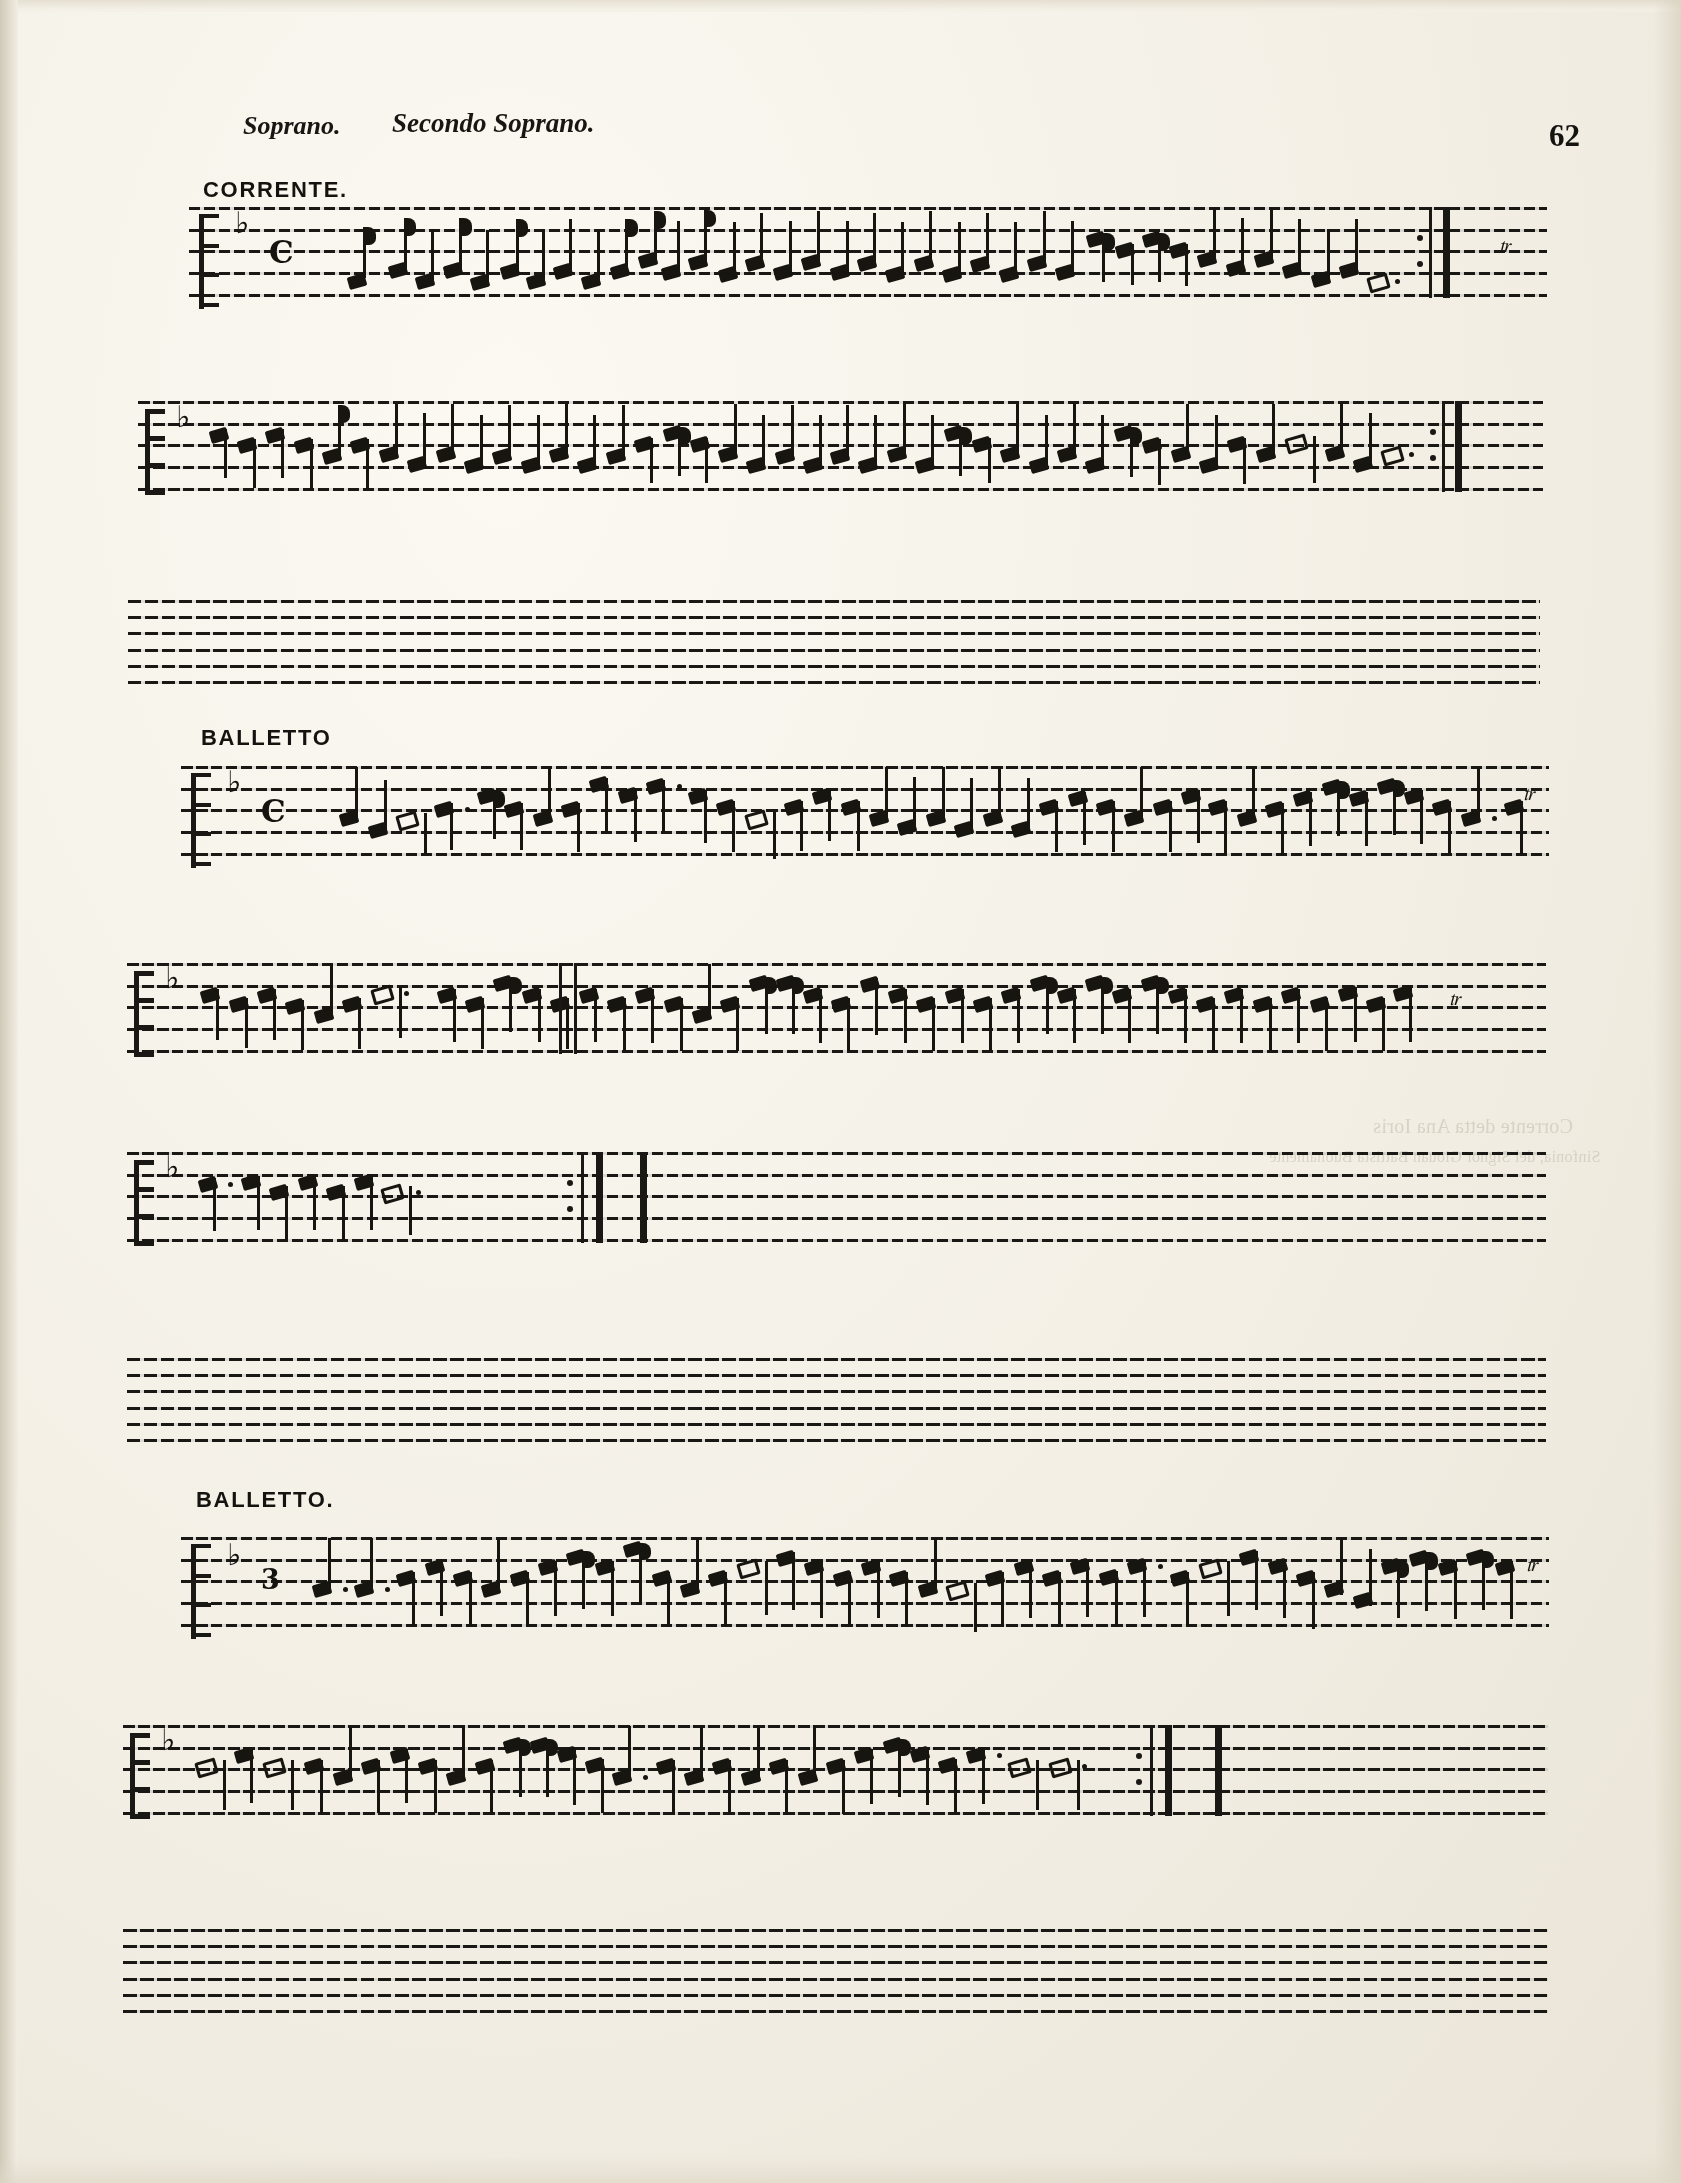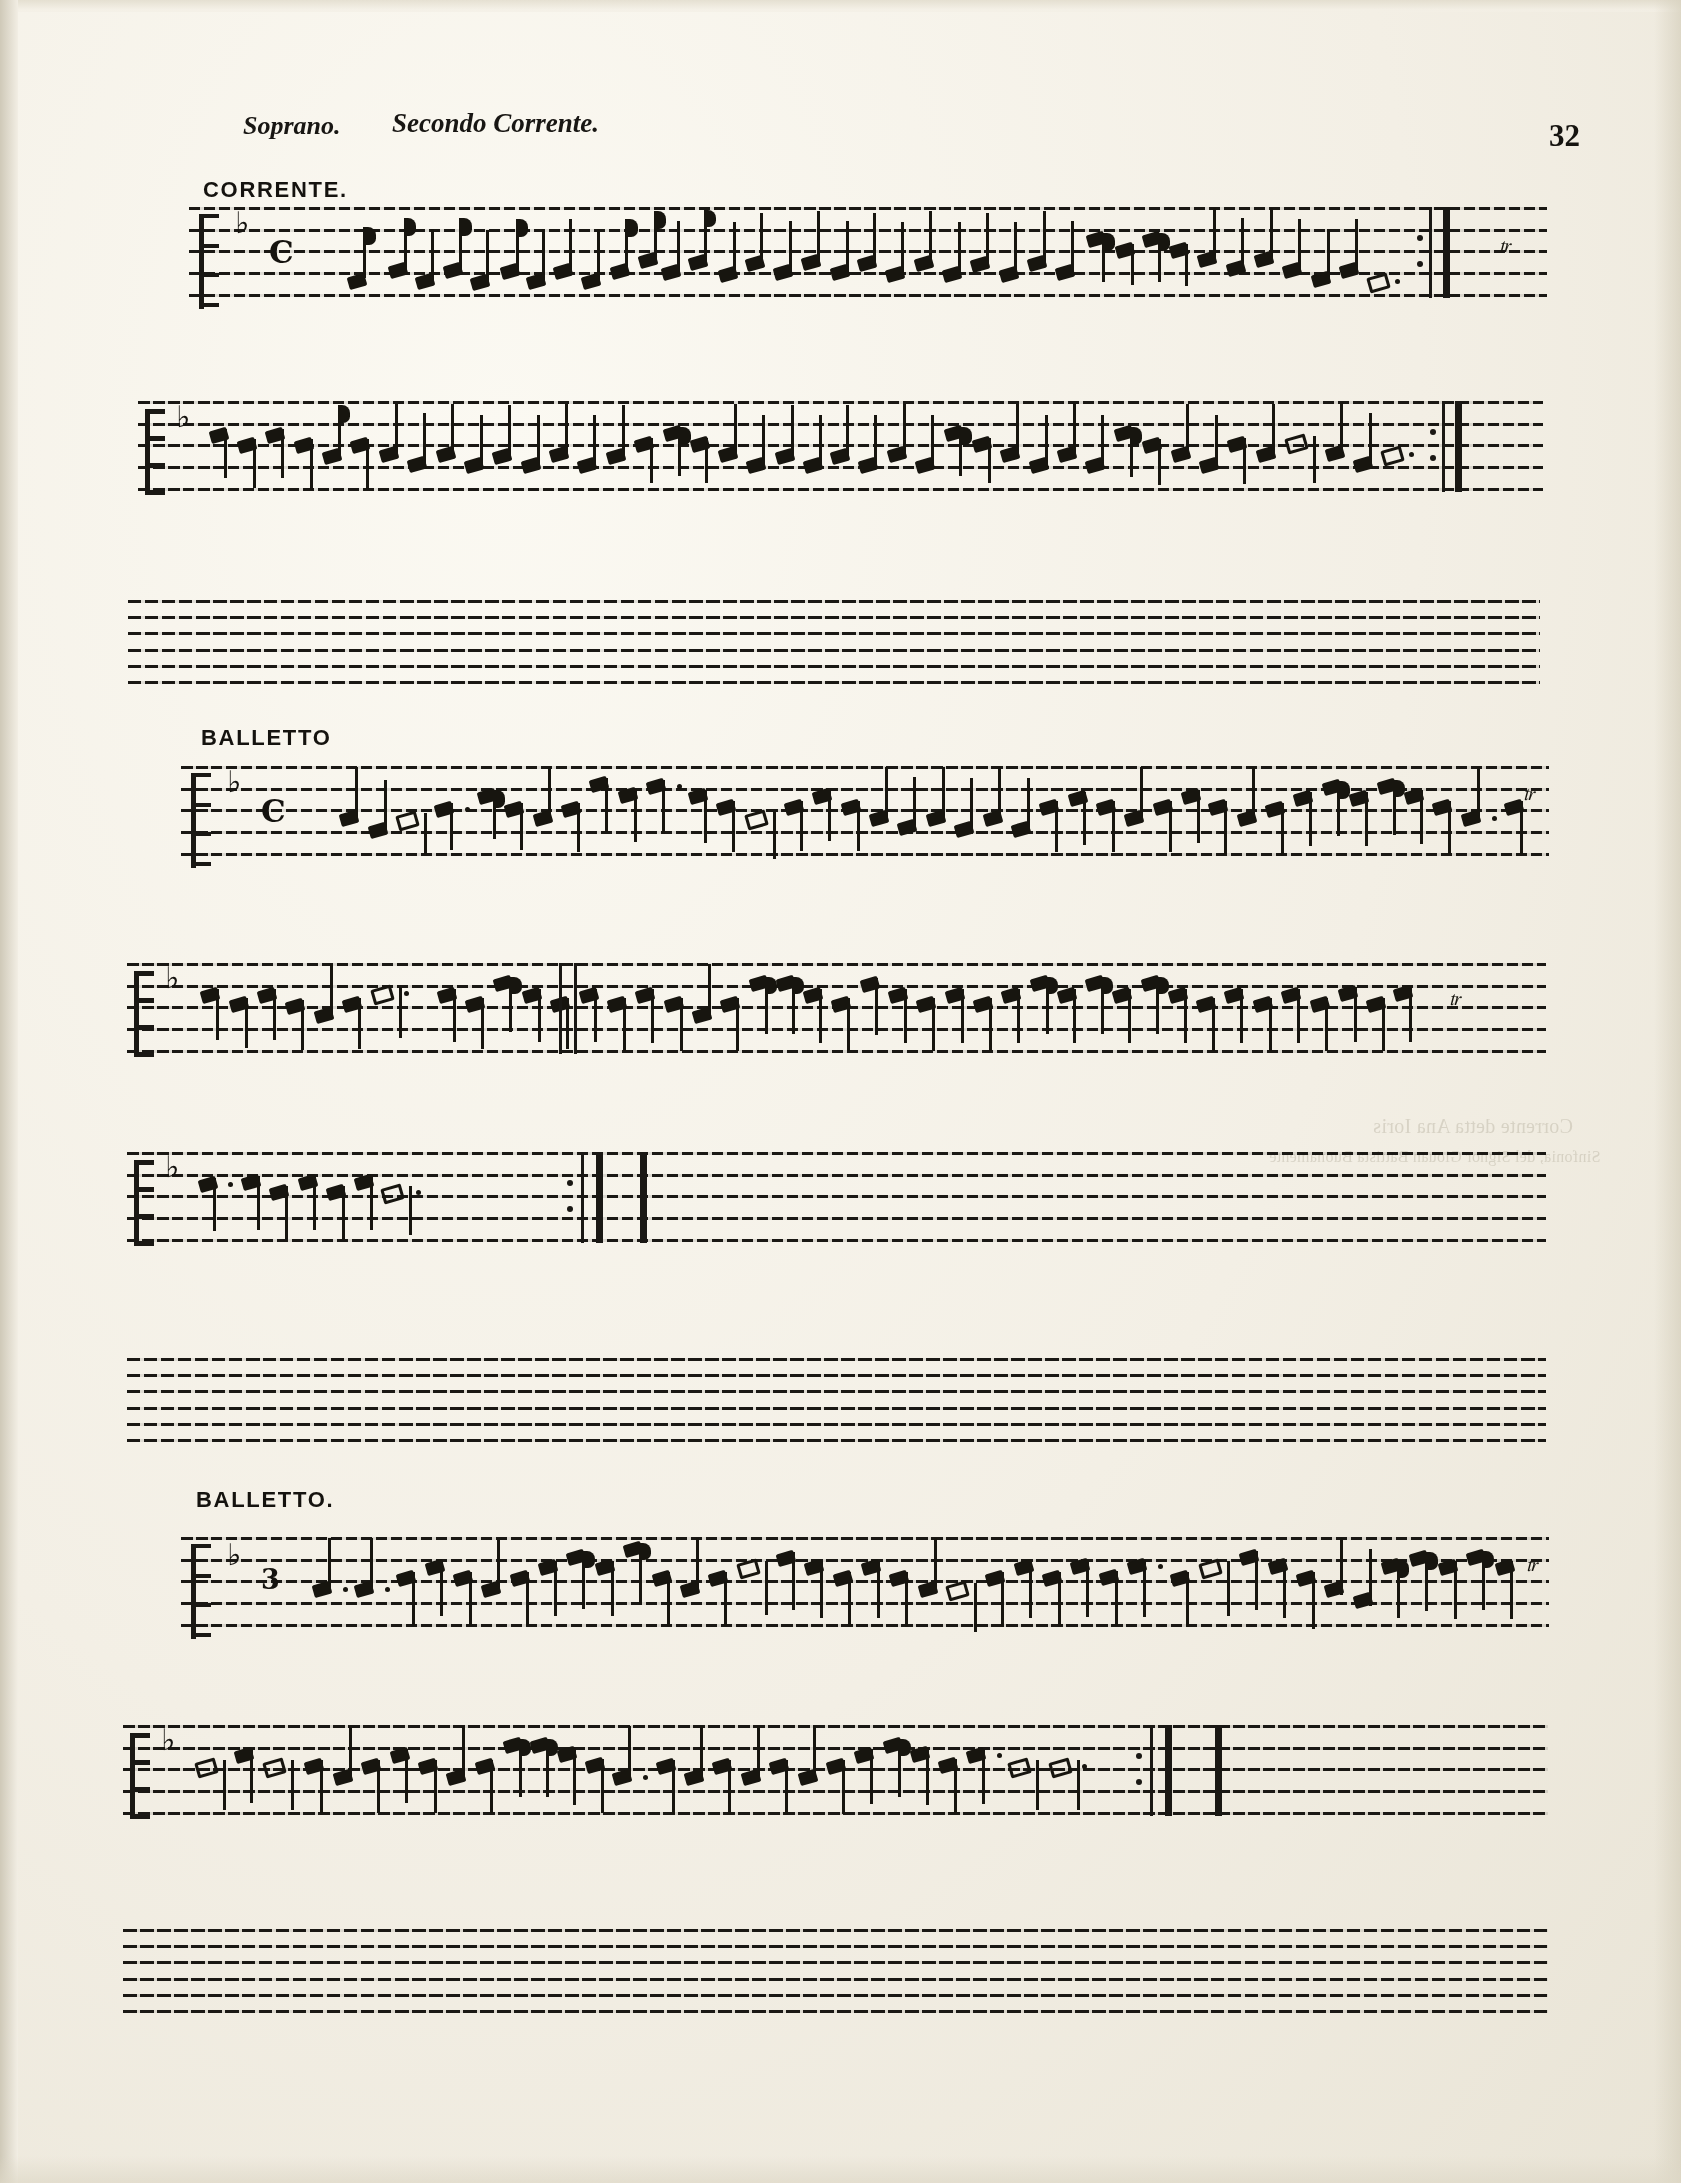--- a/index.html
+++ b/index.html
@@ -211,22 +211,22 @@
 
   <div class="paper-edge-top"></div>
   <div class="paper-edge-left"></div>
   <div class="paper-edge-right"></div>
   <div class="paper-edge-bottom"></div>
 
   <div class="showthrough" style="right:108px; top:1115px; font-size:20px;">Corrente detta Ana Ioris</div>
   <div class="showthrough" style="right:81px; top:1148px; font-size:16px;">Sinfonia, del Signor Giouan Battista Buonamente</div>
 
   <div class="hdr hdr-part">Soprano.</div>
-  <div class="hdr hdr-voice">Secondo Corrente.</div>
-  <div class="folio">32</div>
+  <div class="hdr hdr-voice">Secondo Soprano.</div>
+  <div class="folio">62</div>
 
   <div class="movement-title" style="left:203px; top:177px;">CORRENTE.</div>
   <div class="movement-title" style="left:201px; top:725px;">BALLETTO</div>
   <div class="movement-title" style="left:196px; top:1487px;">BALLETTO.</div>
 
   <div class="system" style="left:189px; top:203px; width:1358px; height:128px;">
 
     <div class="staff" style="width:1358px; height:88px;">
       <div class="sline" style="top:4px;   width:1358px;"></div>
       <div class="sline" style="top:26px;  width:1358px;"></div>

